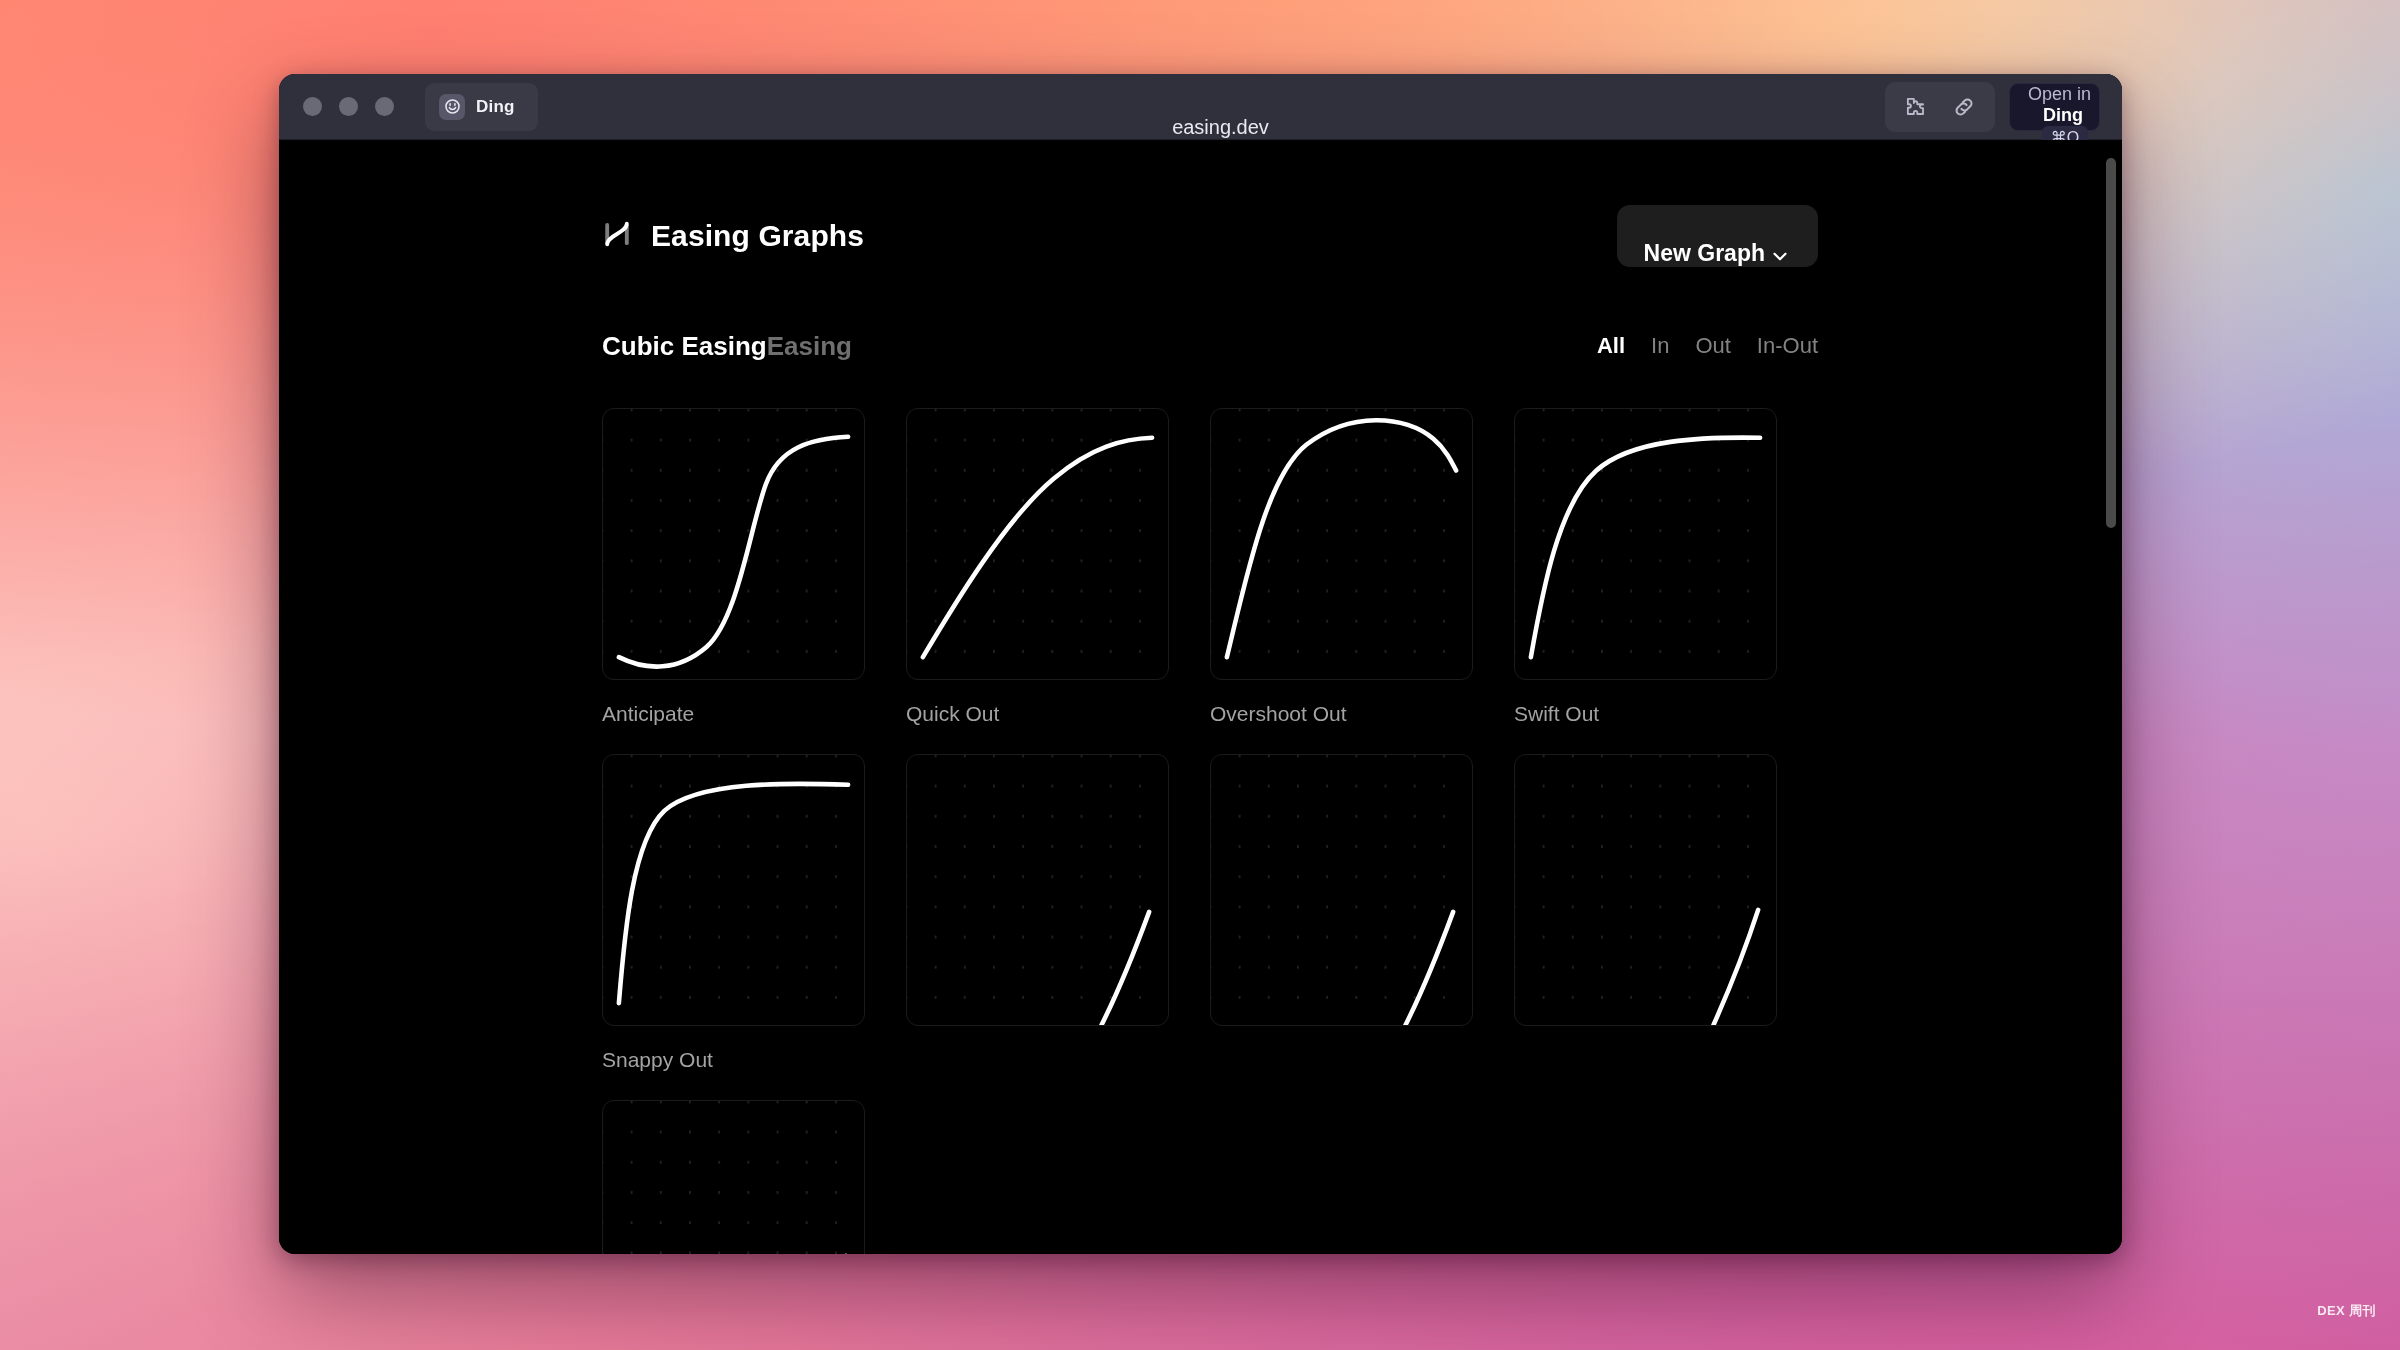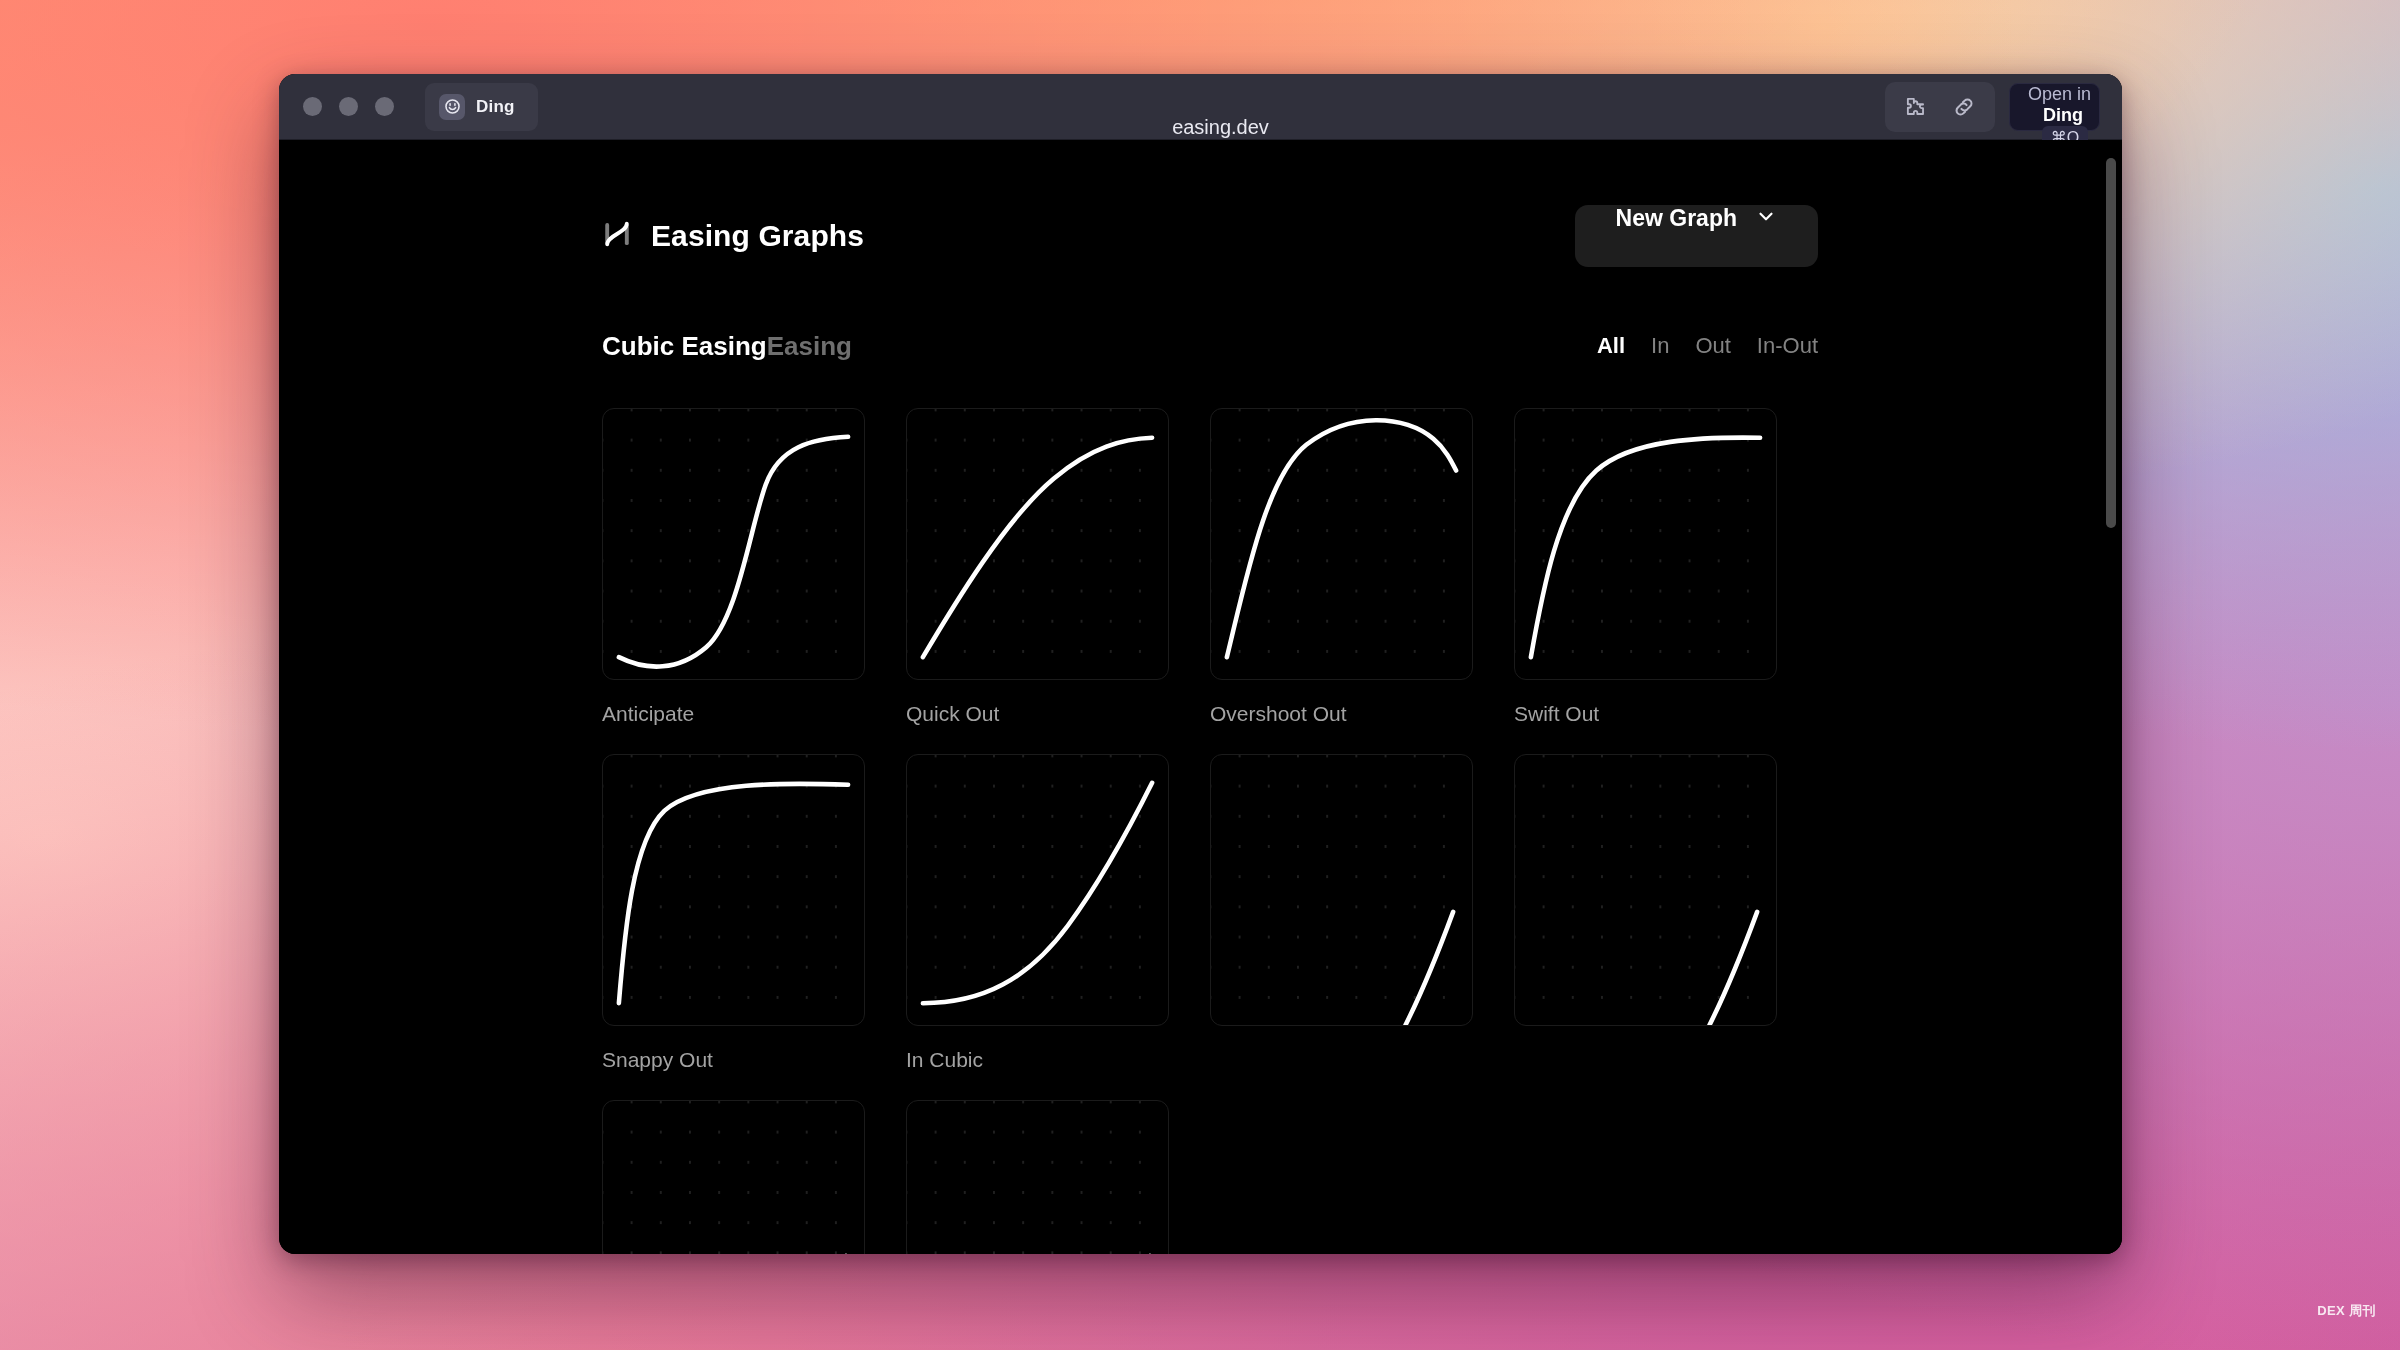--- a/index.html
+++ b/index.html
@@ -109,23 +109,23 @@
   .wrap { width:1216px; margin-left:323px; }
 
   #apphead {
     display:flex; align-items:center; justify-content:space-between;
     height:72px;
   }
   #brand { display:flex; align-items:center; gap:19px; }
   #brand .title { color:#fff; font-size:30px; font-weight:bold; letter-spacing:.1px; }
 
   #newgraph {
-    display:flex; align-items:flex-start; gap:18px;
+    display:flex; align-items:flex-end; gap:4px;
     background:#1e1e1e; border-radius:13px;
-    padding:0 41px; height:62px;
+    padding:0 27px; height:62px;
   }
   #newgraph .ng-label { color:#fff; font-size:23px; font-weight:bold; }
   #newgraph .ng-chev { color:#fff; display:flex; align-items:center; }
 
   #controls {
     display:flex; align-items:center; justify-content:space-between;
     margin-top:54px; height:40px;
   }
   #modetabs { display:flex; align-items:baseline; }
   .modetab { font-size:26px; font-weight:bold; color:#6f6f6f; }
@@ -329,29 +329,20 @@
                 <svg viewBox="0 0 263 272" preserveAspectRatio="none">
                   <path d="M 16 250 C 22 176 30 86 62 56 C 96 26 186 28 247 30"></path>
                 </svg>
               </div>
               <div class="cardlabel">Snappy Out</div>
             </div>
             <div class="card">
               <div class="plot">
                 <div class="dots"></div>
                 <svg viewBox="0 0 263 272" preserveAspectRatio="none">
-                  <path d="M 16 250 C 76 250 122 226 162 172 C 196 126 226 70 247 28"></path>
-                </svg>
-              </div>
-              <div class="cardlabel">In Cubic</div>
-            </div>
-            <div class="card">
-              <div class="plot">
-                <div class="dots"></div>
-                <svg viewBox="0 0 263 272" preserveAspectRatio="none">
                   <path d="M 196 272 C 214 236 230 196 244 158"></path>
                 </svg>
               </div>
               <div class="cardlabel"></div>
             </div>
             <div class="card">
               <div class="plot">
                 <div class="dots"></div>
                 <svg viewBox="0 0 263 272" preserveAspectRatio="none">
                   <path d="M 196 272 C 214 236 230 196 244 158"></path>

